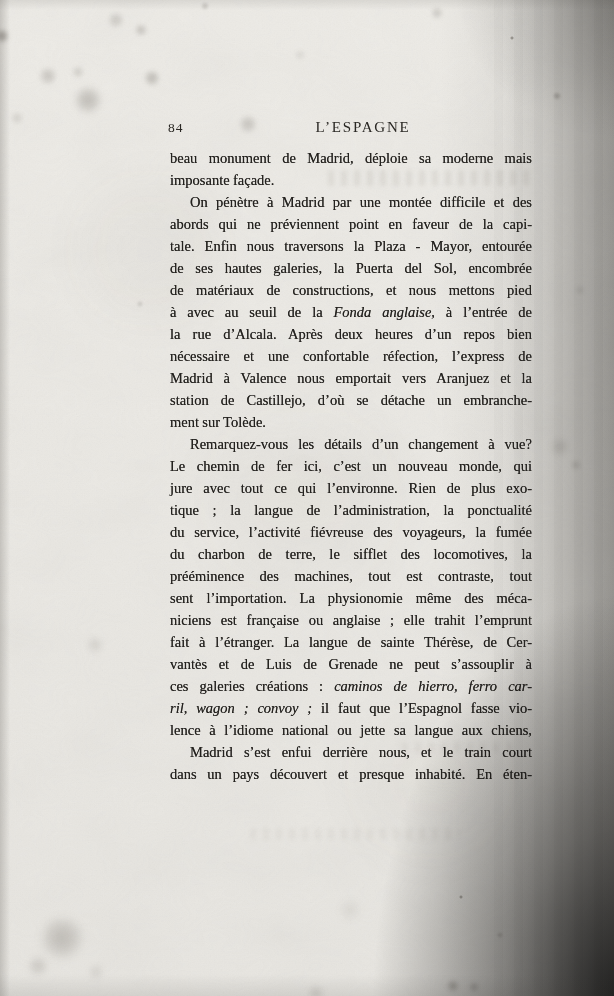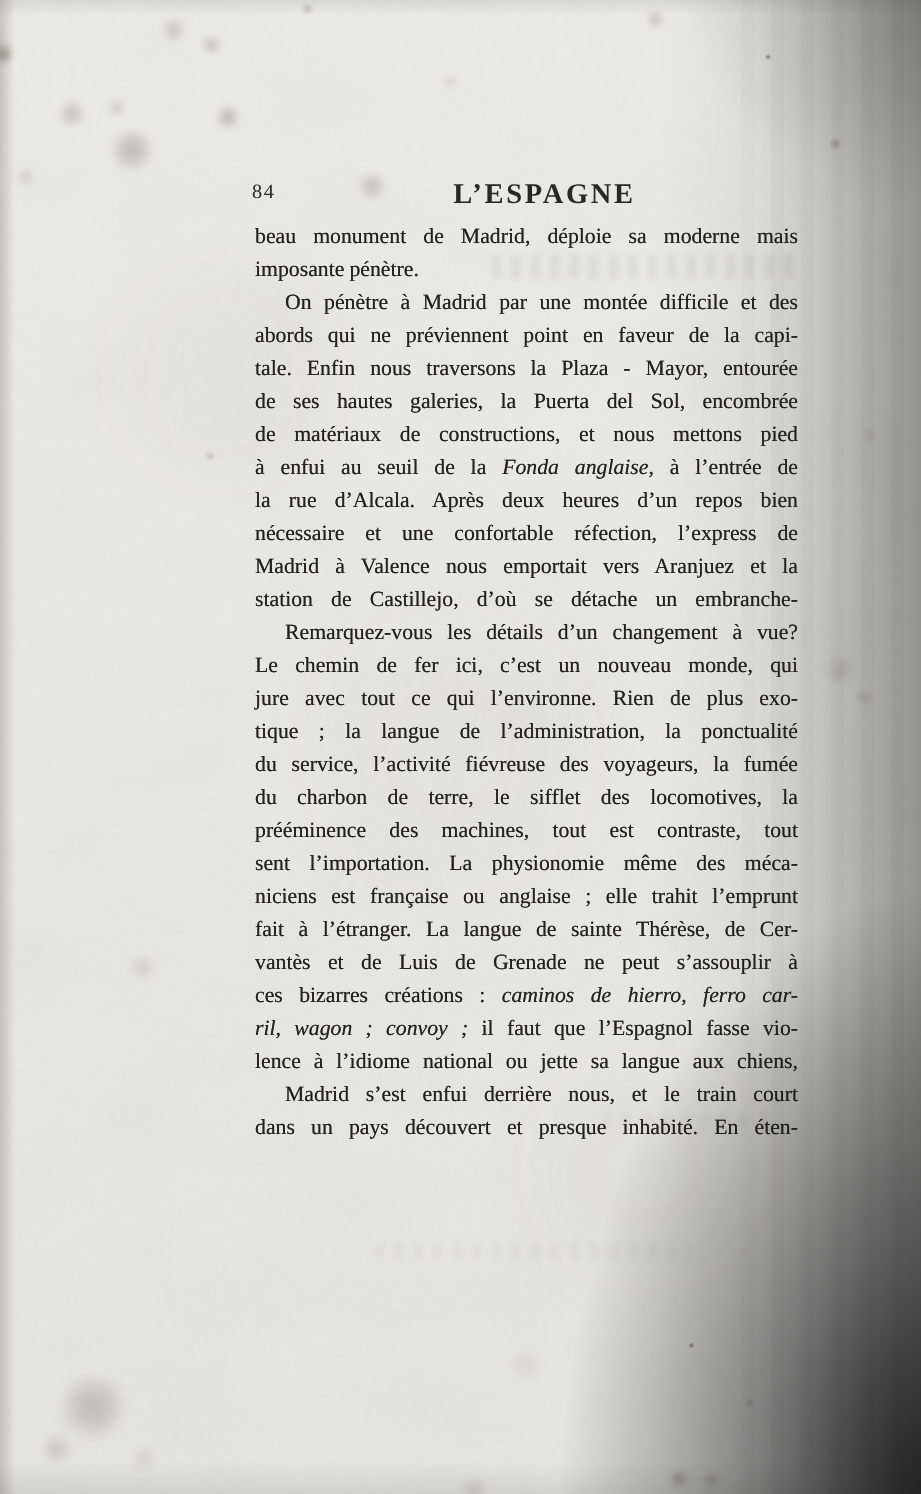--- a/index.html
+++ b/index.html
@@ -10,21 +10,21 @@
     background:linear-gradient(180deg,#edebe6 0%,#eae8e3 55%,#e7e5e0 100%);
     font-family:"Liberation Serif","DejaVu Serif",serif;
   }
   svg.grain{position:absolute;left:0;top:0;pointer-events:none;}
   
   .running-head{
     position:absolute;left:170px;top:119px;width:362px;height:18px;
     font-size:13.5px;color:#2a2824;
   }
   .pagenum{position:absolute;left:-2px;top:1px;letter-spacing:1px;text-align:right;}
-  .head-title{position:absolute;left:calc(50% + 12px);transform:translateX(-50%);letter-spacing:1.8px;font-size:19px;font-weight:bold;}
+  .head-title{position:absolute;left:calc(50% + 12px);transform:translateX(-50%);letter-spacing:1.8px;font-size:15px;}
   
   .text-block{
     position:absolute;left:170px;top:147px;width:362px;
     font-size:14.5px;color:#24221f;word-spacing:-0.3px;
     text-shadow:0 0 0.4px rgba(30,28,25,.75);
   }
   .line{
     height:22px;line-height:22px;
     text-align:justify;text-align-last:justify;
     white-space:normal;
@@ -114,43 +114,44 @@
       <i class="stain" style="left: 330px; top: 680px; width: 200px; height: 200px; background: radial-gradient(circle, rgba(72, 66, 58, 0.03) 0%, rgba(72, 66, 58, 0.016) 45%, rgba(72, 66, 58, 0) 72%); filter: blur(18px);"></i>
     </div>
 
   <header class="running-head">
     <span class="pagenum">84</span>
     <span class="head-title">L’ESPAGNE</span>
   </header>
 
   <main class="text-block" id="text-block">
       <div class="line"><span>beau monument de Madrid, déploie sa moderne mais</span></div>
-      <div class="line pend"><span>imposante pénètre.</span></div>
+      <div class="line pend"><span>imposante façade.</span></div>
       <div class="line indent"><span>On pénètre à Madrid par une montée difficile et des</span></div>
       <div class="line"><span>abords qui ne préviennent point en faveur de la capi-</span></div>
       <div class="line"><span>tale. Enfin nous traversons la Plaza - Mayor, entourée</span></div>
       <div class="line"><span>de ses hautes galeries, la Puerta del Sol, encombrée</span></div>
       <div class="line"><span>de matériaux de constructions, et nous mettons pied</span></div>
-      <div class="line"><span>à enfui au seuil de la </span><span class="it">Fonda anglaise,</span><span> à l’entrée de</span></div>
+      <div class="line"><span>à avec au seuil de la </span><span class="it">Fonda anglaise,</span><span> à l’entrée de</span></div>
       <div class="line"><span>la rue d’Alcala. Après deux heures d’un repos bien</span></div>
       <div class="line"><span>nécessaire et une confortable réfection, l’express de</span></div>
       <div class="line"><span>Madrid à Valence nous emportait vers Aranjuez et la</span></div>
       <div class="line"><span>station de Castillejo, d’où se détache un embranche-</span></div>
+      <div class="line pend"><span>ment sur Tolède.</span></div>
       <div class="line indent"><span>Remarquez-vous les détails d’un changement à vue?</span></div>
       <div class="line"><span>Le chemin de fer ici, c’est un nouveau monde, qui</span></div>
       <div class="line"><span>jure avec tout ce qui l’environne. Rien de plus exo-</span></div>
       <div class="line"><span>tique ; la langue de l’administration, la ponctualité</span></div>
       <div class="line"><span>du service, l’activité fiévreuse des voyageurs, la fumée</span></div>
       <div class="line"><span>du charbon de terre, le sifflet des locomotives, la</span></div>
       <div class="line"><span>prééminence des machines, tout est contraste, tout</span></div>
       <div class="line"><span>sent l’importation. La physionomie même des méca-</span></div>
       <div class="line"><span>niciens est française ou anglaise ; elle trahit l’emprunt</span></div>
       <div class="line"><span>fait à l’étranger. La langue de sainte Thérèse, de Cer-</span></div>
       <div class="line"><span>vantès et de Luis de Grenade ne peut s’assouplir à</span></div>
-      <div class="line"><span>ces bizarres créations : </span><span class="it">caminos de hierro, ferro car-</span></div>
+      <div class="line"><span>ces galeries créations : </span><span class="it">caminos de hierro, ferro car-</span></div>
       <div class="line"><span class="it">ril, wagon ; convoy ;</span><span> il faut que l’Espagnol fasse vio-</span></div>
       <div class="line"><span>lence à l’idiome national ou jette sa langue aux chiens,</span></div>
       <div class="line indent"><span>Madrid s’est enfui derrière nous, et le train court</span></div>
       <div class="line"><span>dans un pays découvert et presque inhabité. En éten-</span></div>
     </main>
 
   <div class="shade shade-right"></div>
   <div class="shade shade-right-bands"></div>
   <div class="shade shade-corner-tr"></div>
   <div class="shade shade-corner-br"></div>

